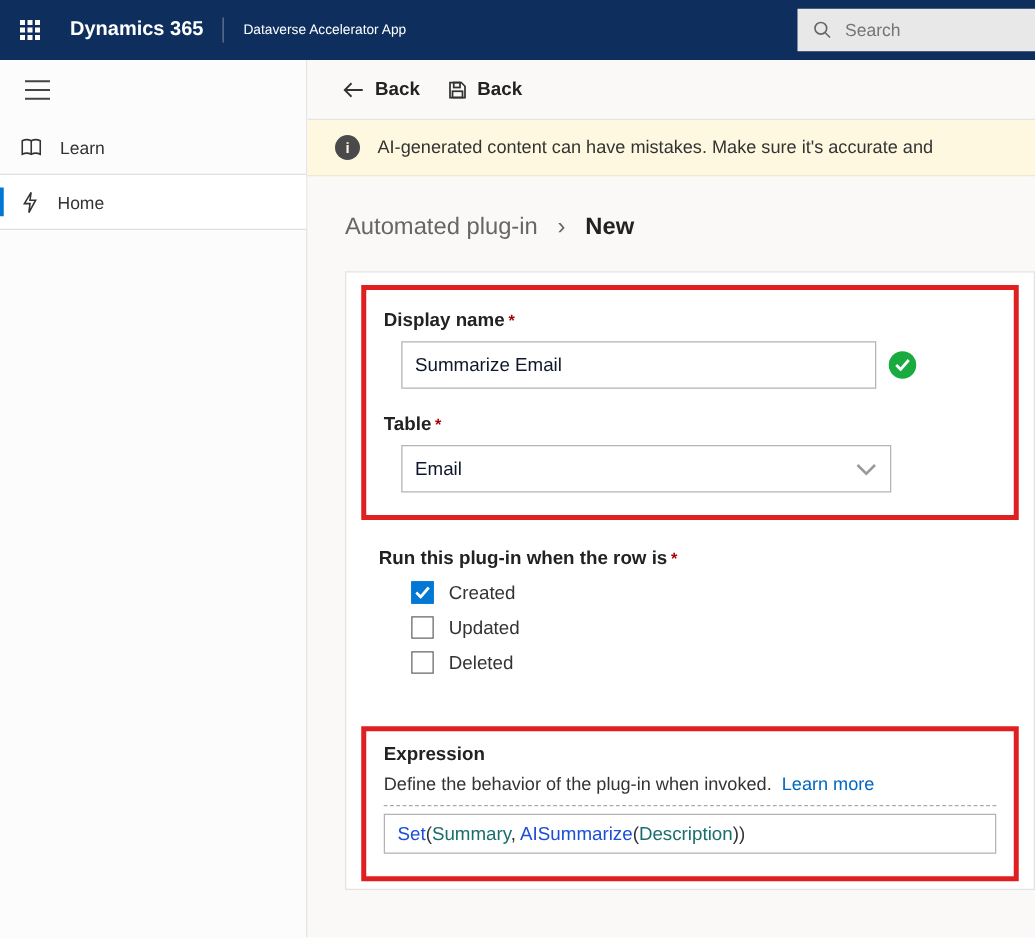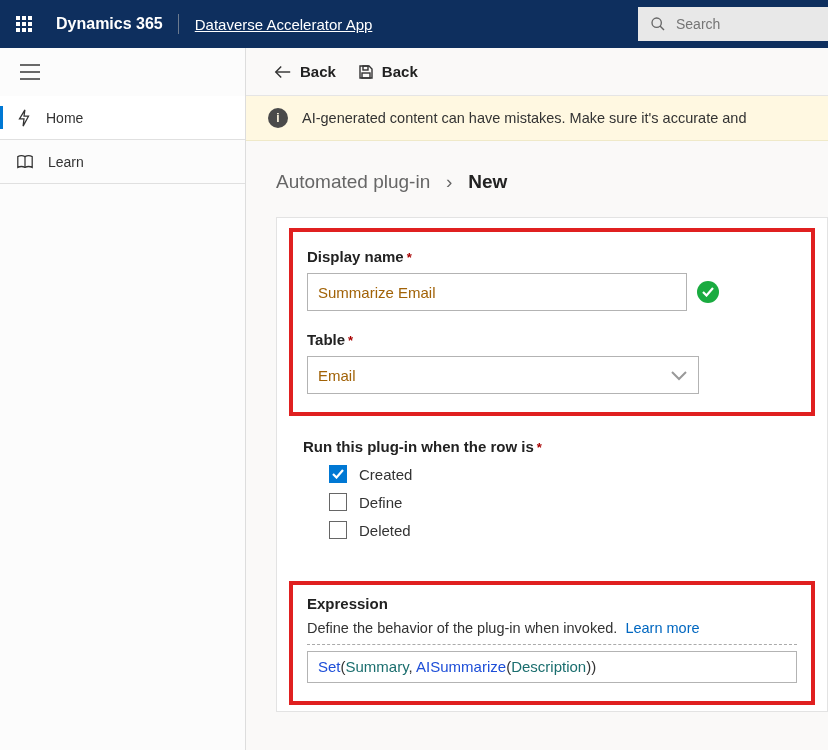--- a/index.html
+++ b/index.html
@@ -20,21 +20,21 @@
     }
     .waffle-grid {
       display: grid;
       grid-template-columns: repeat(3, 4px);
       grid-template-rows: repeat(3, 4px);
       gap: 2px;
     }
     .waffle-grid span { background: #fff; width: 4px; height: 4px; }
     .brand { font-weight: 600; font-size: 16px; padding: 0 15px 0 8px; }
     .topbar-divider { width: 1px; height: 20px; background: #6b7a8f; }
-    .app-name { font-size: 15px; padding-left: 16px; font-weight: 400; text-decoration: underline; }
+    .app-name { font-size: 11px; padding-left: 16px; font-weight: 400; }
     .topbar-spacer { flex: 1; }
     .search-wrap {
       width: 190px; height: 34px;
       background: #e8e8e8;
       display: flex; align-items: center;
       padding: 0 12px;
       color: #555;
     }
     .search-wrap input {
       border: none; background: transparent; outline: none;
@@ -132,21 +132,22 @@
     }
     .req { color: #a80000; font-size: 13px; margin-left: 3px; }
 
     .row-flex { display: flex; align-items: center; gap: 10px; }
     .text-input, .select-input {
       height: 38px;
       border: 1px solid #b3b3b3;
       font-size: 15px;
       padding: 0 10px;
       background: #fff;
-      color: #a16207;
+      color: #0f172a;
+      margin-left: 14px;
     }
     .text-input { width: 380px; }
     .select-input {
       width: 392px;
       display: flex; align-items: center; justify-content: space-between;
       cursor: pointer;
     }
     .select-input svg { color: #888; }
     .check-ok {
       width: 22px; height: 22px; border-radius: 50%;
@@ -216,32 +217,32 @@
 
 <div class="layout">
   <div class="sidebar">
     <div class="hamburger">
       <svg width="20" height="16" viewBox="0 0 20 16" stroke="#444" stroke-width="1.6">
           <line x1="0" y1="1" x2="20" y2="1"></line>
           <line x1="0" y1="8" x2="20" y2="8"></line>
           <line x1="0" y1="15" x2="20" y2="15"></line>
         </svg>
     </div>
-    <div class="nav-item active">
-      <svg width="16" height="18" viewBox="0 0 16 20" fill="none" stroke="#333" stroke-width="1.4">
-          <path d="M9 1 L3 11 L8 11 L7 19 L13 8 L8 8 Z"></path>
-        </svg>
-      <span>Home</span>
-    </div>
     <div class="nav-item">
       <svg width="18" height="16" viewBox="0 0 20 16" fill="none" stroke="#333" stroke-width="1.4">
           <path d="M2 2 Q6 0 10 2 Q14 0 18 2 L18 14 Q14 12 10 14 Q6 12 2 14 Z"></path>
           <line x1="10" y1="2" x2="10" y2="14"></line>
         </svg>
       <span>Learn</span>
+    </div>
+    <div class="nav-item active">
+      <svg width="16" height="18" viewBox="0 0 16 20" fill="none" stroke="#333" stroke-width="1.4">
+          <path d="M9 1 L3 11 L8 11 L7 19 L13 8 L8 8 Z"></path>
+        </svg>
+      <span>Home</span>
     </div>
   </div>
 
   <div class="content">
     <div class="cmdbar">
       <div class="cmd-btn">
         <svg width="18" height="14" viewBox="0 0 20 14" fill="none" stroke="#333" stroke-width="1.6">
             <line x1="2" y1="7" x2="18" y2="7"></line>
             <polyline points="8,1 2,7 8,13"></polyline>
           </svg>
@@ -304,21 +305,21 @@
             <div class="cbox checked">
               <svg width="12" height="10" viewBox="0 0 12 10" fill="none" stroke="#fff" stroke-width="2.2">
                   <polyline points="1,5 4.5,8.5 11,1"></polyline>
                 </svg>
             </div>
             <span>Created</span>
           </div>
 
           <div class="checkbox-row">
             <div class="cbox"></div>
-            <span>Define</span>
+            <span>Updated</span>
           </div>
 
           <div class="checkbox-row">
             <div class="cbox"></div>
             <span>Deleted</span>
           </div>
         </div>
 
         <div class="highlight-box" style="margin-top:18px; ">
           <label class="field-label" style="margin-top:0;">Expression</label>

